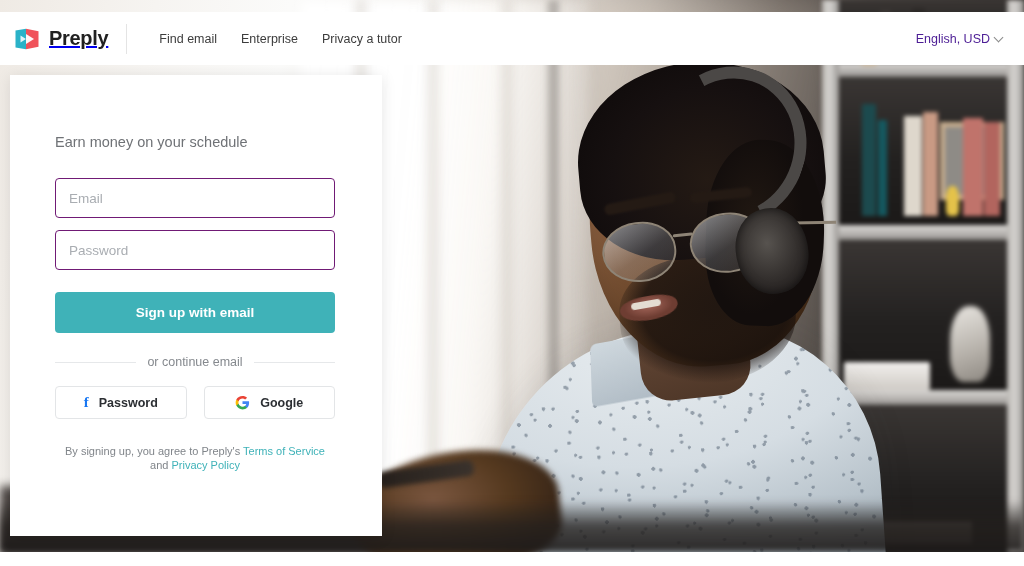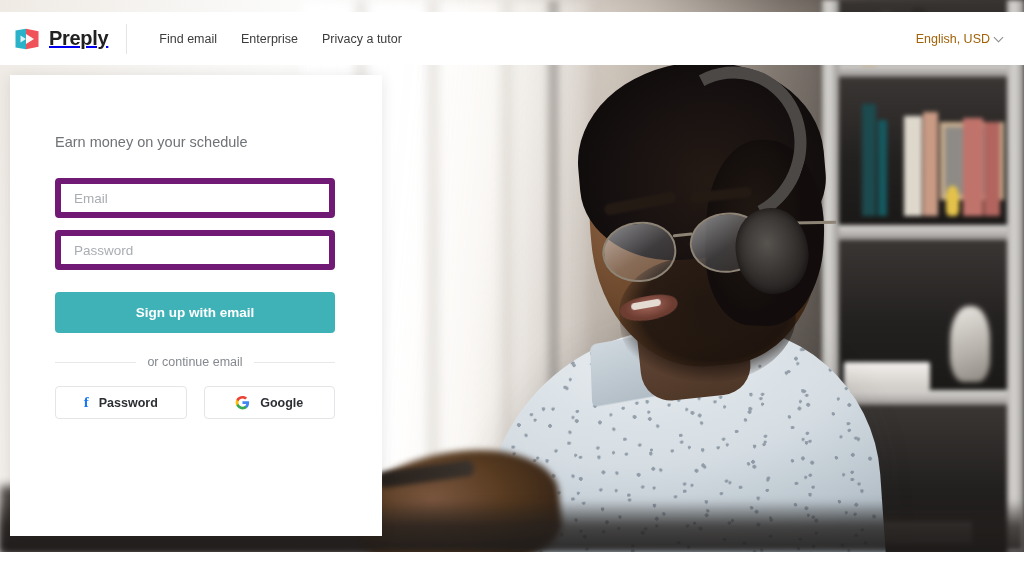--- a/index.html
+++ b/index.html
@@ -253,21 +253,21 @@
   .logo-text{ font-size:20px; font-weight:bold; color:#212121; letter-spacing:-.3px; }
   .hdr-divider{
     width:1px; height:30px; background:#e4e4e4; margin-left:18px; margin-right:0;
   }
   .nav{ display:flex; align-items:center; gap:24px; margin-left:32px; }
   .nav a{
     font-size:12.5px; color:#3c3c3c; text-decoration:none; white-space:nowrap;
   }
   .lang{
     margin-left:auto; margin-right:22px;
-    font-size:12.5px; color:#a16207; display:flex; align-items:center; gap:5px;
+    font-size:12.5px; color:#4c1d95; display:flex; align-items:center; gap:5px;
   }
   .chev{
     width:7px; height:7px; border-right:1.3px solid #8a8a8a; border-bottom:1.3px solid #8a8a8a;
     transform:rotate(45deg); margin-top:-3px;
   }
 
   
   .card{
     position:absolute; left:10px; top:75px; width:372px; height:461px;
     background:#ffffff;
@@ -276,21 +276,21 @@
     padding:42px 45px 0 45px;
   }
   .card h1{
     font-size:30px; font-weight:bold; color:#26282a; letter-spacing:-.4px; line-height:1.1;
   }
   .card .sub{
     margin-top:17px; font-size:14.5px; color:#6f7276;
   }
   .field{
     margin-top:0; width:280px; height:40px;
-    border:6px solid #701a75; border-radius:4px;
+    border:1px solid #701a75; border-radius:4px;
     padding:0 13px;
     font-size:13.5px; color:#33363a;
     background:#fff; outline:none;
     font-family:"Liberation Sans", sans-serif;
   }
   .field::placeholder{ color:#a9adb2; }
   #email-field{ margin-top:28px; }
   #password-field{ margin-top:12px; }
   .btn-primary{
     margin-top:22px; width:280px; height:41px;
@@ -449,15 +449,18 @@
             <path fill="#4285F4" d="M45.1 24.5c0-1.6-.1-3.2-.4-4.7H24v9h11.9c-.5 2.8-2.1 5.1-4.4 6.7v5.5h7.1c4.2-3.8 6.5-9.5 6.5-16.5z"></path>
             <path fill="#34A853" d="M24 46c5.9 0 10.9-2 14.6-5.3l-7.1-5.5c-2 1.3-4.5 2.1-7.5 2.1-5.8 0-10.7-3.9-12.4-9.1H4.3v5.7C8 41.5 15.4 46 24 46z"></path>
             <path fill="#FBBC05" d="M11.6 28.2c-.4-1.3-.7-2.7-.7-4.2s.3-2.9.7-4.2v-5.7H4.3C2.8 17 2 20.4 2 24s.8 7 2.3 9.9l7.3-5.7z"></path>
             <path fill="#EA4335" d="M24 11.4c3.2 0 6.1 1.1 8.4 3.3l6.3-6.3C34.9 4.9 29.9 2.8 24 2.8 15.4 2.8 8 7.3 4.3 14.1l7.3 5.7c1.7-5.2 6.6-8.4 12.4-8.4z"></path>
           </svg>
         </span>
         <span>Google</span>
       </button>
     </div>
 
+    <div class="terms">
+      <span>By signing up, you agree to Preply's </span><a href="#">Terms of Service</a><span> and </span><a href="#">Privacy Policy</a>
+    </div>
   </div>
 
 </div>
 
 </body></html>

